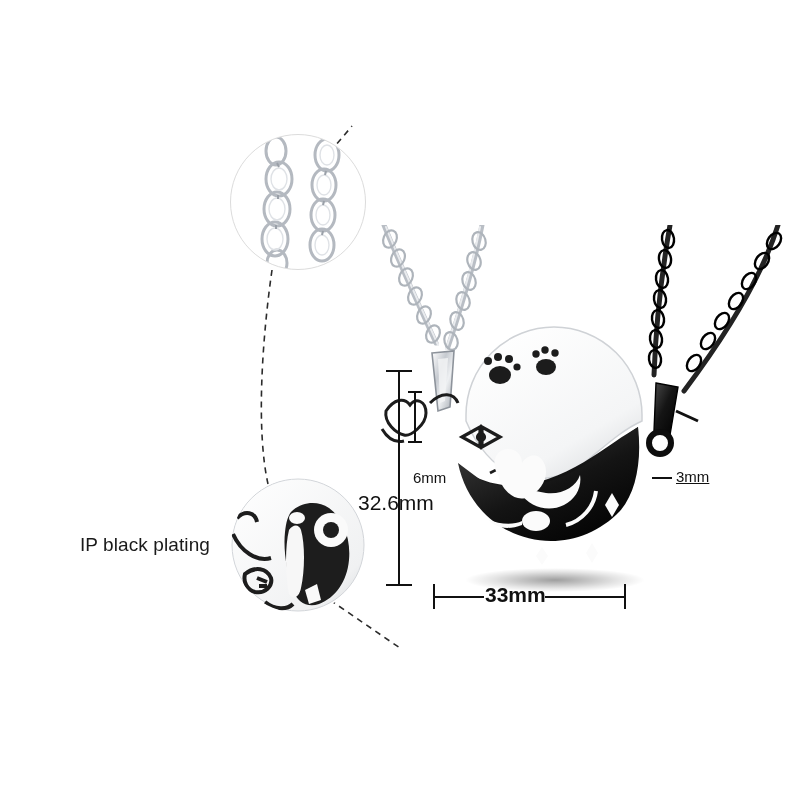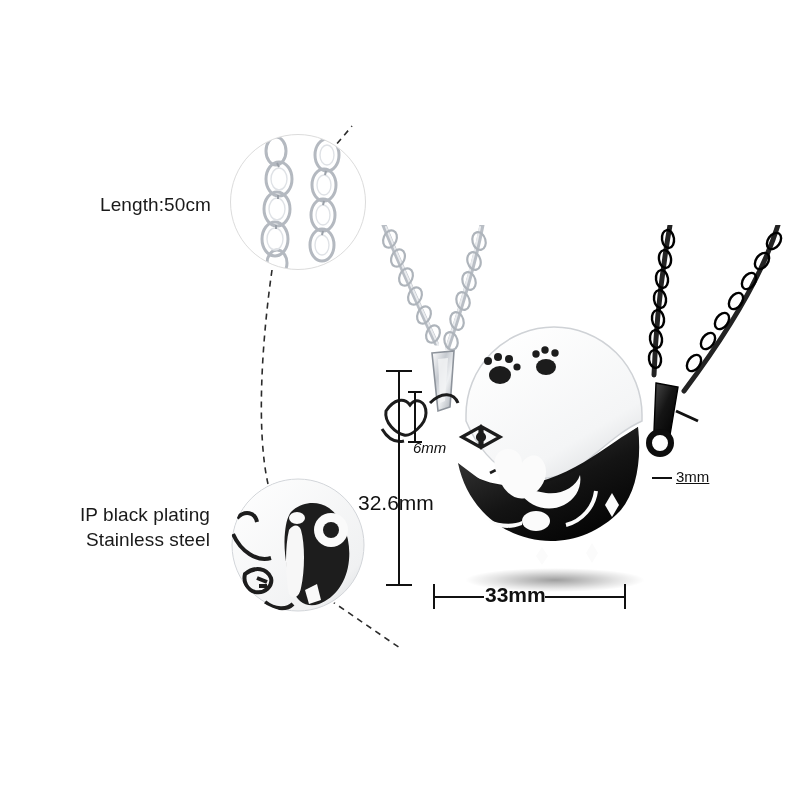--- a/index.html
+++ b/index.html
@@ -22,39 +22,39 @@
   .spec-line {
     font-size: 19px;
     line-height: 25px;
     color: #1a1a1a;
     white-space: nowrap;
     letter-spacing: 0.1px;
   }
   #length-label { left: 100px; top: 192px; }
   #material-block {
     left: 78px;
-    top: 502px;
+    top: 532px;
     width: 132px;
     text-align: right;
   }
   #material-block .spec-line { text-align: right; }
 
   
   .dim-label {
     font-size: 21px;
     color: #111111;
     white-space: nowrap;
   }
   .dim-label-sm {
     font-size: 15px;
     color: #111111;
     white-space: nowrap;
   }
   #label-326 { left: 358px; top: 459px; margin-top: 32px; }
-  #label-6mm { left: 413px; top: 439px; font-style: italic; }
+  #label-6mm { left: 413px; top: 469px; }
   #label-33mm { left: 485px; top: 583px; font-weight: bold; }
   #label-3mm { left: 676px; top: 468px; text-decoration: underline; }
 
   
   .rule-v {
     width: 2px;
     background: #111111;
   }
   .rule-h {
     height: 2px;
@@ -367,20 +367,18 @@
   <div class="abs tick-v" id="h33-tick-l"></div>
   <div class="abs tick-v" id="h33-tick-r"></div>
 
   <div class="abs rule-h" id="h3-line"></div>
 
   <div class="abs dim-label" id="label-326">32.6mm</div>
   <div class="abs dim-label-sm" id="label-6mm">6mm</div>
   <div class="abs dim-label" id="label-33mm">33mm</div>
   <div class="abs dim-label-sm" id="label-3mm">3mm</div>
 
-  <div class="abs spec-line" id="length-label">Length:50cm</div>
 
   <div class="abs" id="material-block">
     <div class="spec-line">IP black plating</div>
-    <div class="spec-line">Stainless steel</div>
   </div>
 
 </div>
 
 </body></html>

